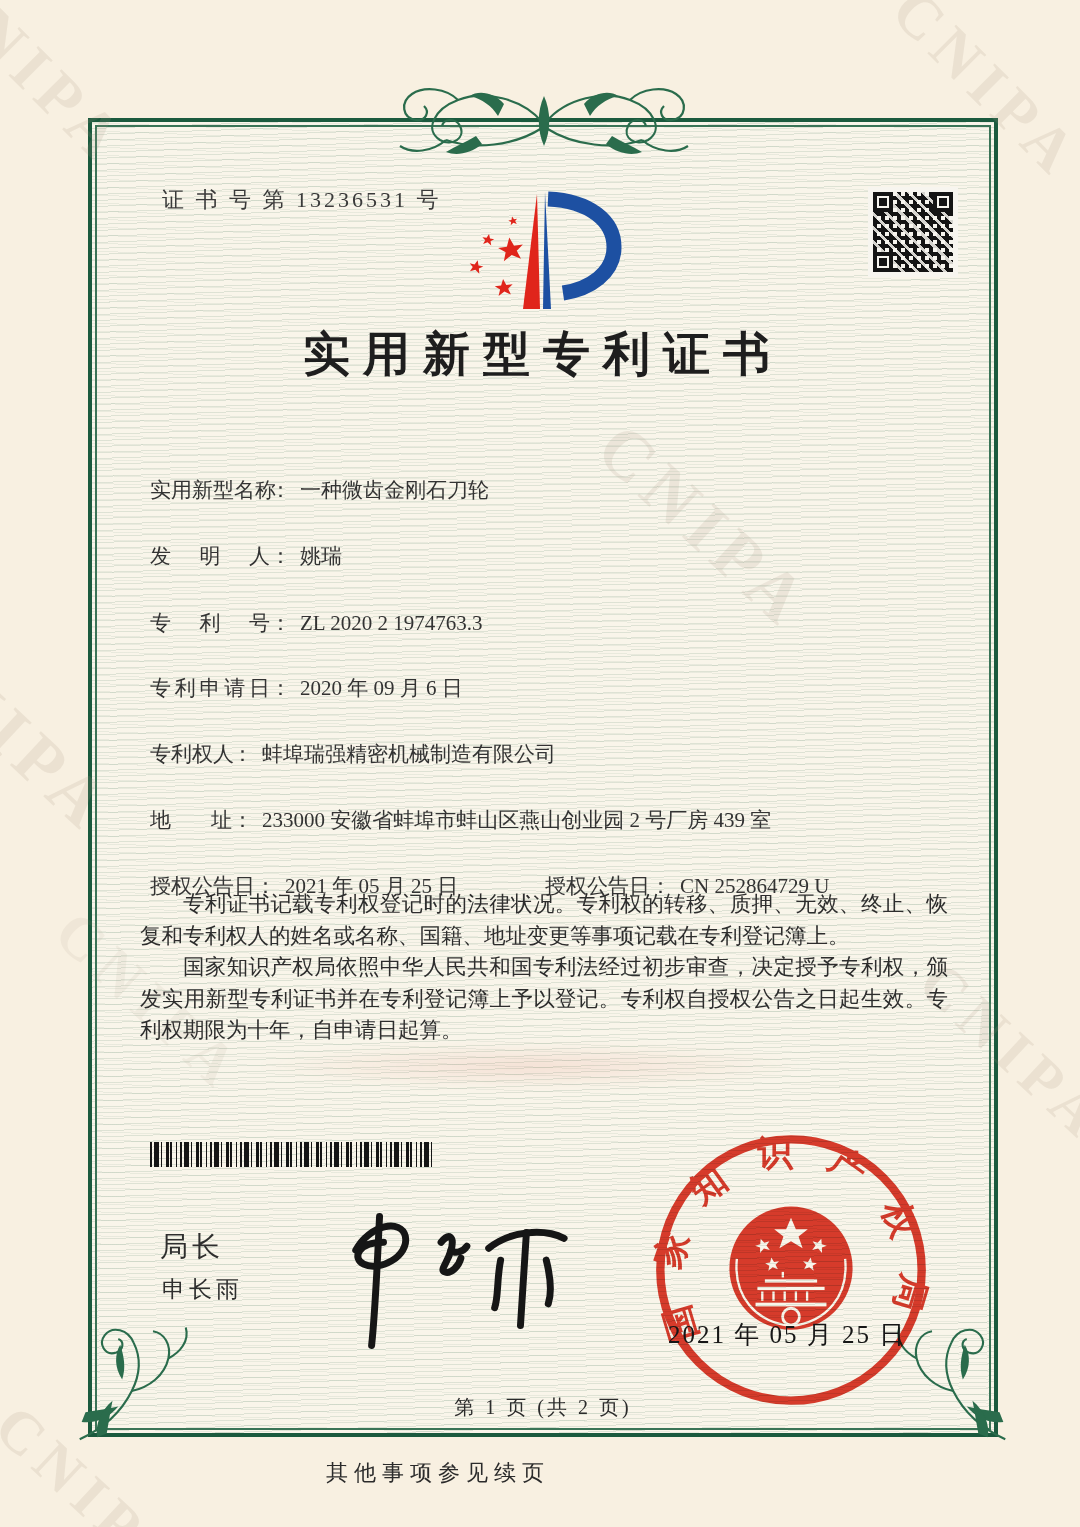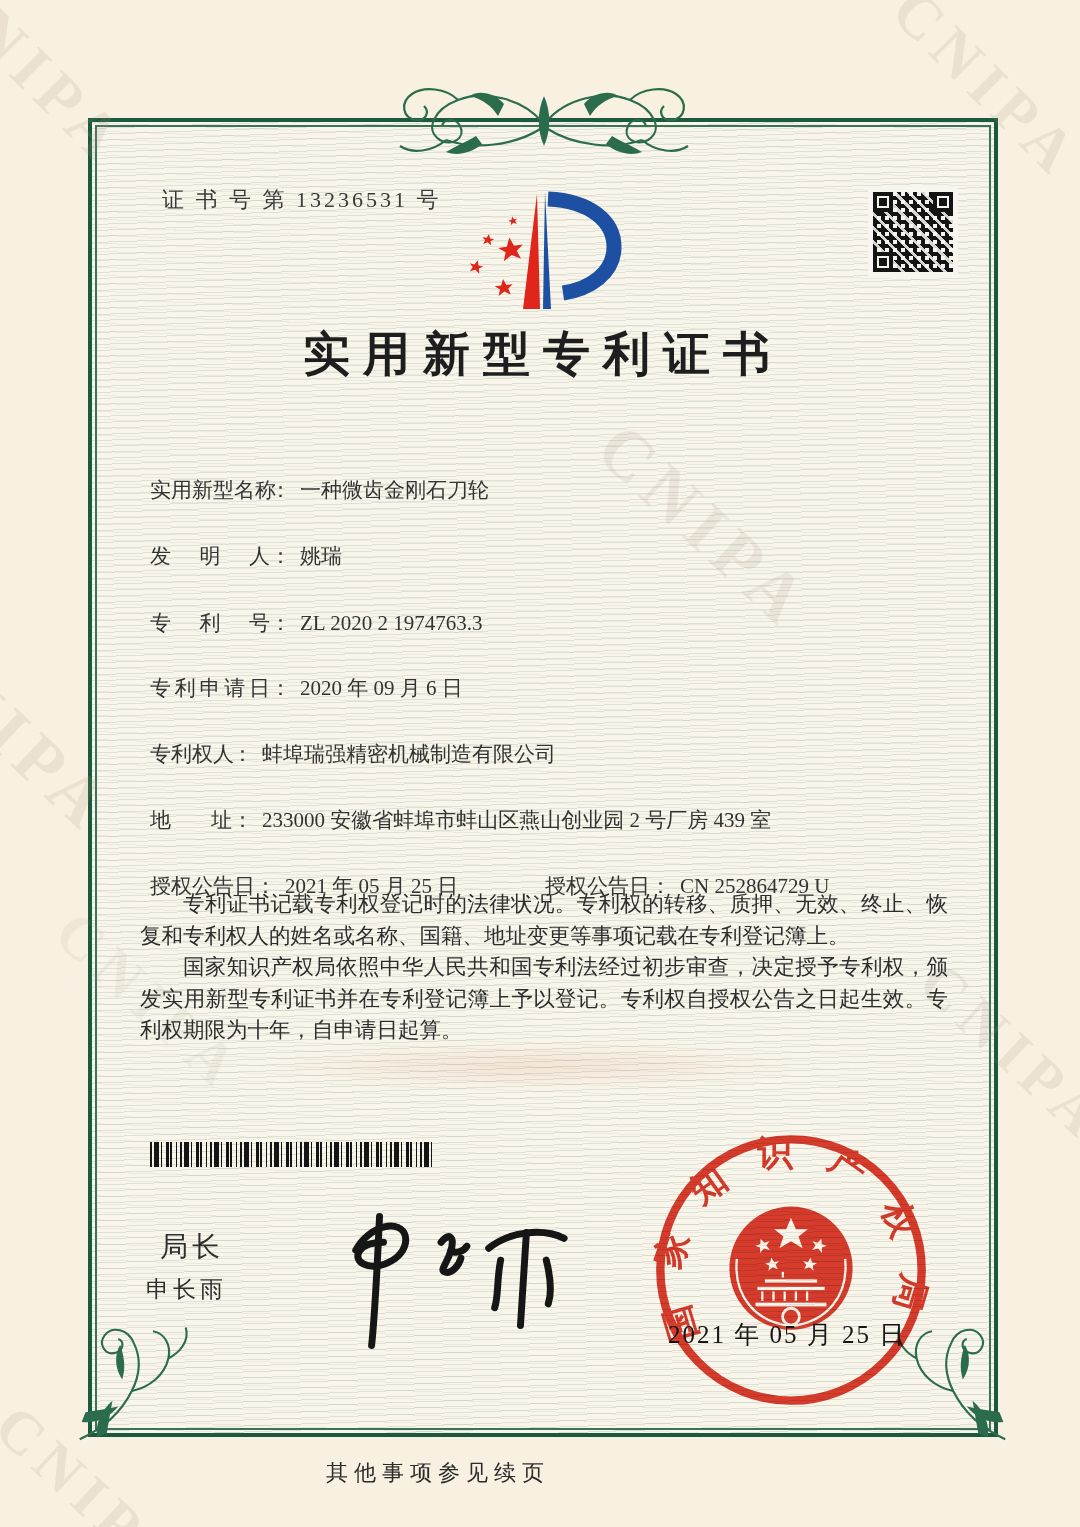--- a/index.html
+++ b/index.html
@@ -62,21 +62,21 @@
        #151515 11px 12px, transparent 12px 16px,
        #151515 16px 19px, transparent 19px 20px,
        #151515 20px 22px, transparent 22px 26px,
        #151515 26px 27px, transparent 27px 30px);}
 
   .ghost{position:absolute;z-index:2;left:250px;top:1042px;width:560px;height:48px;
          background:radial-gradient(ellipse at center, rgba(215,60,40,0.10), transparent 70%);
          filter:blur(4px);}
 
   .sig-title{position:absolute;z-index:4;left:160px;top:1228px;font-size:28px;letter-spacing:4px;}
-  .sig-name{position:absolute;z-index:4;left:146px;top:1274px;font-size:23px;letter-spacing:4px;}
+  .sig-name{position:absolute;z-index:4;left:162px;top:1274px;font-size:23px;letter-spacing:4px;}
   .signature{position:absolute;z-index:5;left:322px;top:1200px;width:258px;height:158px;}
   .signature path{stroke:#161616;stroke-width:7;fill:none;stroke-linecap:round;stroke-linejoin:round;}
 
   .seal{position:absolute;z-index:6;left:651px;top:1130px;width:280px;height:280px;
         opacity:0.95;mix-blend-mode:multiply;}
   .seal-date{position:absolute;z-index:7;left:668px;top:1318px;font-size:25px;letter-spacing:2px;color:#161616;white-space:nowrap;}
 
   .page-num{position:absolute;z-index:4;left:88px;width:910px;top:1394px;text-align:center;
             font-size:20px;letter-spacing:3px;color:#2b2b2b;}
   .footer-note{position:absolute;z-index:4;left:0;width:876px;top:1458px;text-align:center;
@@ -231,15 +231,16 @@
       <rect x="154" y="173" width="2.5" height="10" fill="#fff"></rect>
       <rect x="166" y="173" width="2.5" height="10" fill="#fff"></rect>
       <rect x="112" y="185" width="76" height="4" fill="#fff"></rect>
       <circle cx="150" cy="200" r="9" fill="none" stroke="#fff" stroke-width="3"></circle>
       <path d="M92,138 C88,178 112,206 150,210" fill="none" stroke="#fff" stroke-width="2.5"></path>
       <path d="M208,138 C212,178 188,206 150,210" fill="none" stroke="#fff" stroke-width="2.5"></path>
     </g>
   </svg>
   <div class="seal-date">2021 年 05 月 25 日</div>
 
+  <div class="page-num">第 1 页 (共 2 页)</div>
   <div class="footer-note">其他事项参见续页</div>
 
 </div>
 
 </body></html>

